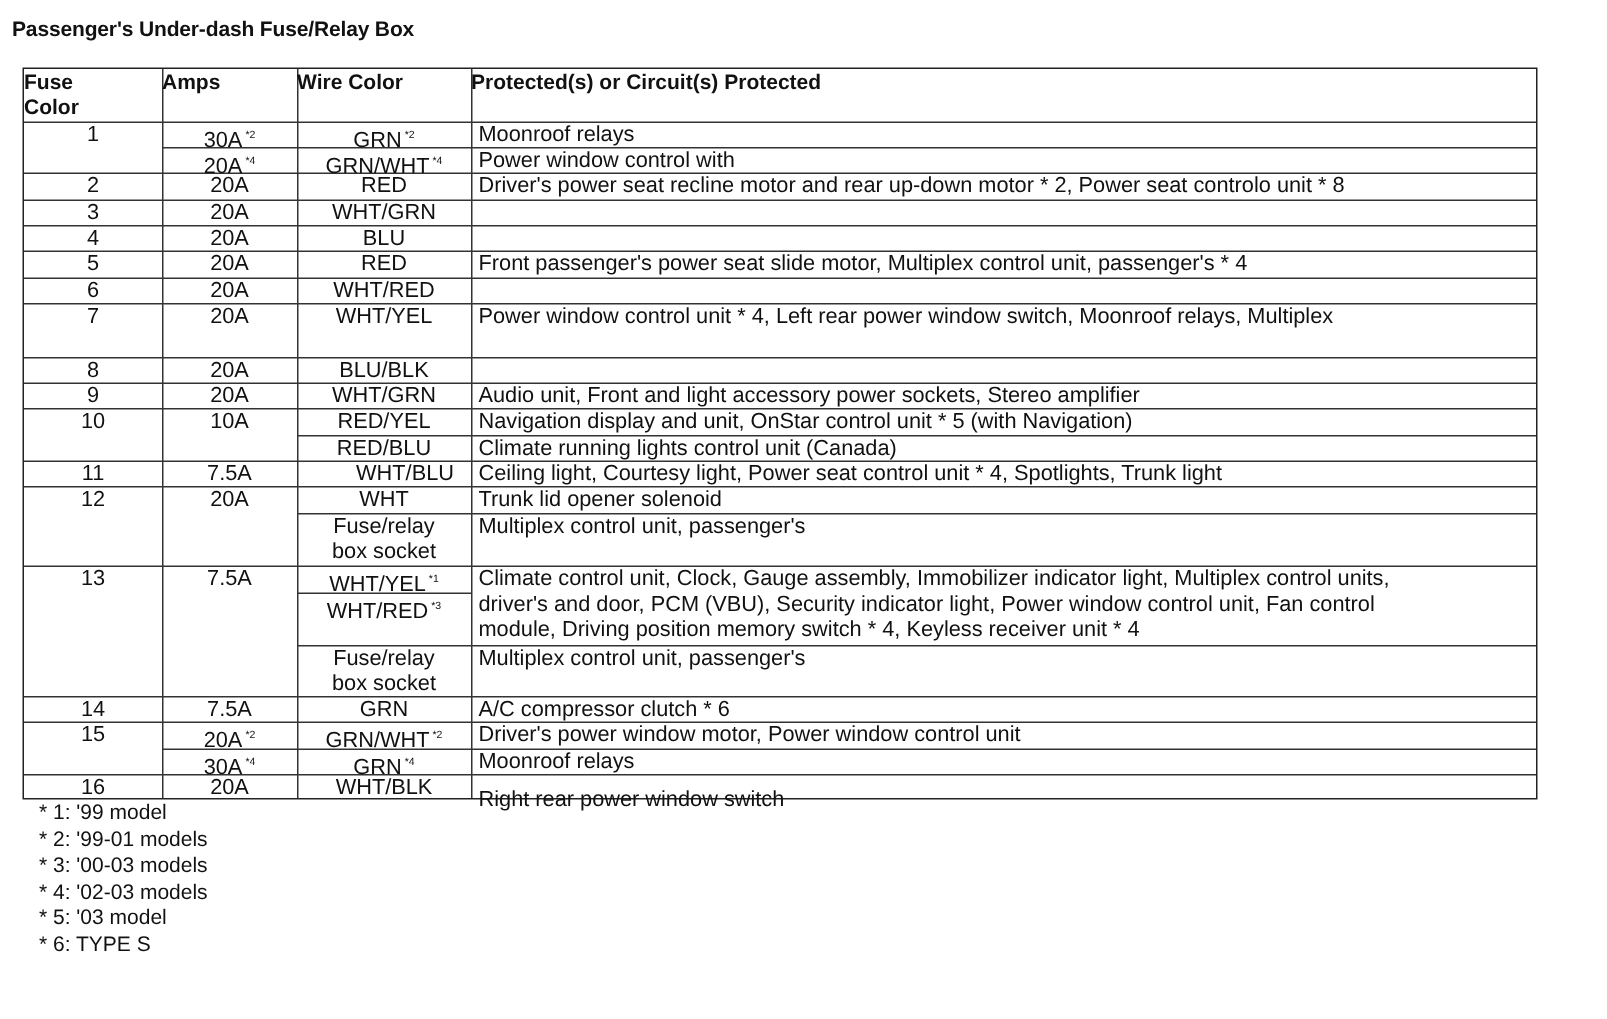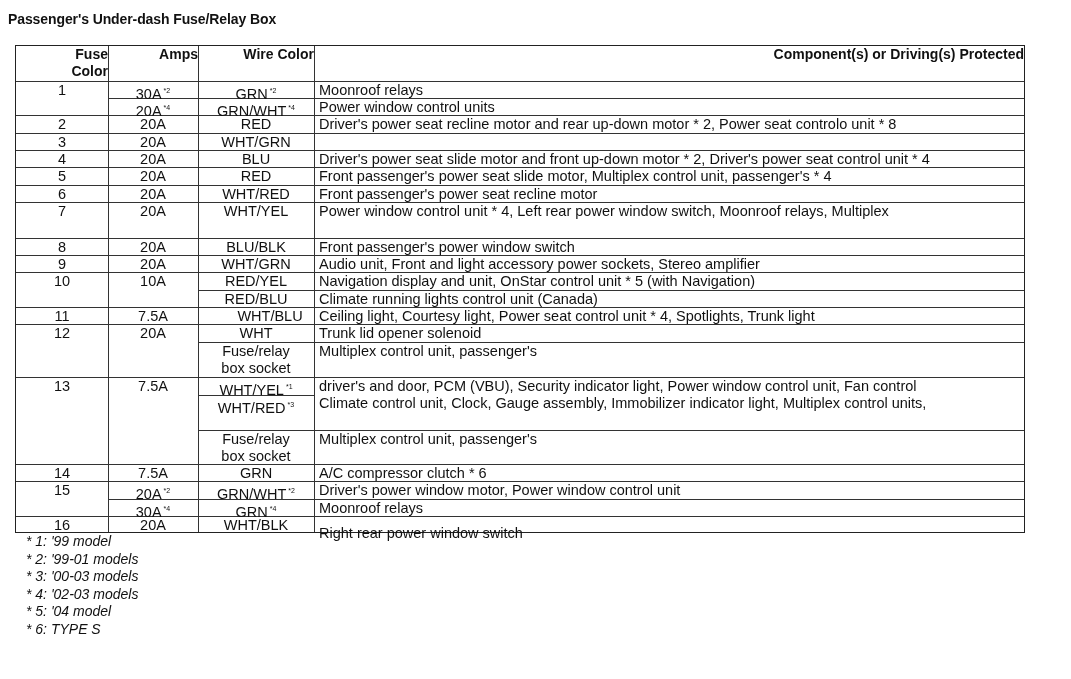--- a/index.html
+++ b/index.html
@@ -2,47 +2,47 @@
 <html><head>
 <meta charset="utf-8">
 <style>
   html, body { margin: 0; padding: 0; background: #ffffff; }
   body { width: 1071px; height: 679px; position: relative; overflow: hidden;
          font-family: "Liberation Sans", "DejaVu Sans", sans-serif; color: #111; }
   .title { position: absolute; left: 8px; top: 11px; font-size: 14px; font-weight: bold; letter-spacing: -0.1px; }
   .tbl { position: absolute; left: 15px; top: 45px; width: 1010px; height: 488px;
          border: 1.5px solid #222; box-sizing: border-box; }
   .cell { position: absolute; box-sizing: border-box; font-size: 14.5px; line-height: 17px; white-space: nowrap; }
-  .hdr { font-weight: bold; text-align: right; font-size: 14px; line-height: 17px; }
+  .hdr { font-weight: bold; text-align: left; font-size: 14px; line-height: 17px; }
   .c { text-align: center; }
   .l { text-align: left; padding-left: 5px; }
   .vline { position: absolute; top: 0; bottom: 0; width: 0; border-left: 1.2px solid #333; }
   .hline { position: absolute; height: 0; border-top: 1.2px solid #333; }
   sup { font-size: 7px; vertical-align: 6px; margin-left: 2px; }
-  .foot { position: absolute; left: 26px; top: 533px; font-size: 14px; line-height: 17.5px; font-style: italic; }
+  .foot { position: absolute; left: 26px; top: 533px; font-size: 14px; line-height: 17.5px; }
   .foot div { white-space: nowrap; }
 </style>
 </head>
 <body>
 
 <div class="title">Passenger's Under-dash Fuse/Relay Box</div>
 
 <div class="tbl">
 
   <div class="vline" style="left:92px"></div>
   <div class="vline" style="left:182px"></div>
   <div class="vline" style="left:298px"></div>
 
   <div class="cell hdr" style="left:0;width:92px;top:0">
     <div>Fuse</div>
     <div>Color</div>
   </div>
   <div class="cell hdr" style="left:92px;width:90px;top:0">Amps</div>
   <div class="cell hdr" style="left:182px;width:116px;top:0">Wire Color</div>
-  <div class="cell hdr" style="left:298px;width:710px;top:0">Component(s) or Driving(s) Protected</div>
+  <div class="cell hdr" style="left:298px;width:710px;top:0">Protected(s) or Circuit(s) Protected</div>
 
   <div class="hline" style="left:0;right:0;top:35px"></div>
   <div class="hline" style="left:92px;right:0;top:52px"></div>
   <div class="hline" style="left:0;right:0;top:69px"></div>
   <div class="hline" style="left:0;right:0;top:87px"></div>
   <div class="hline" style="left:0;right:0;top:104px"></div>
   <div class="hline" style="left:0;right:0;top:121px"></div>
   <div class="hline" style="left:0;right:0;top:139px"></div>
   <div class="hline" style="left:0;right:0;top:156px"></div>
   <div class="hline" style="left:0;right:0;top:192px"></div>
@@ -61,57 +61,54 @@
 
   <div class="hline" style="left:182px;width:116px;top:349px"></div>
 
   <div class="cell c" style="left:0;width:92px;top:36px">1</div>
   <div class="cell c" style="left:92px;width:90px;top:36px"><span>30A</span><sup>*2</sup></div>
   <div class="cell c" style="left:182px;width:116px;top:36px"><span>GRN</span><sup>*2</sup></div>
   <div class="cell l" style="left:298px;top:36px">Moonroof relays</div>
 
   <div class="cell c" style="left:92px;width:90px;top:53px"><span>20A</span><sup>*4</sup></div>
   <div class="cell c" style="left:182px;width:116px;top:53px"><span>GRN/WHT</span><sup>*4</sup></div>
-  <div class="cell l" style="left:298px;top:53px">Power window control units</div>
+  <div class="cell l" style="left:298px;top:53px">Power window control with</div>
 
   <div class="cell c" style="left:0;width:92px;top:70px">2</div>
   <div class="cell c" style="left:92px;width:90px;top:70px">20A</div>
   <div class="cell c" style="left:182px;width:116px;top:70px">RED</div>
   <div class="cell l" style="left:298px;top:70px">Driver's power seat recline motor and rear up-down motor * 2, Power seat controlo unit * 8</div>
 
   <div class="cell c" style="left:0;width:92px;top:88px">3</div>
   <div class="cell c" style="left:92px;width:90px;top:88px">20A</div>
   <div class="cell c" style="left:182px;width:116px;top:88px">WHT/GRN</div>
 
   <div class="cell c" style="left:0;width:92px;top:105px">4</div>
   <div class="cell c" style="left:92px;width:90px;top:105px">20A</div>
   <div class="cell c" style="left:182px;width:116px;top:105px">BLU</div>
-  <div class="cell l" style="left:298px;top:105px">Driver's power seat slide motor and front up-down motor * 2, Driver's power seat control unit * 4</div>
 
   <div class="cell c" style="left:0;width:92px;top:122px">5</div>
   <div class="cell c" style="left:92px;width:90px;top:122px">20A</div>
   <div class="cell c" style="left:182px;width:116px;top:122px">RED</div>
   <div class="cell l" style="left:298px;top:122px">Front passenger's power seat slide motor, Multiplex control unit, passenger's * 4</div>
 
   <div class="cell c" style="left:0;width:92px;top:140px">6</div>
   <div class="cell c" style="left:92px;width:90px;top:140px">20A</div>
   <div class="cell c" style="left:182px;width:116px;top:140px">WHT/RED</div>
-  <div class="cell l" style="left:298px;top:140px">Front passenger's power seat recline motor</div>
 
   <div class="cell c" style="left:0;width:92px;top:157px">7</div>
   <div class="cell c" style="left:92px;width:90px;top:157px">20A</div>
   <div class="cell c" style="left:182px;width:116px;top:157px">WHT/YEL</div>
   <div class="cell l" style="left:298px;top:157px">
     <div>Power window control unit * 4, Left rear power window switch, Moonroof relays, Multiplex</div>
   </div>
 
   <div class="cell c" style="left:0;width:92px;top:193px">8</div>
   <div class="cell c" style="left:92px;width:90px;top:193px">20A</div>
   <div class="cell c" style="left:182px;width:116px;top:193px">BLU/BLK</div>
-  <div class="cell l" style="left:298px;top:193px">Front passenger's power window switch</div>
 
   <div class="cell c" style="left:0;width:92px;top:210px">9</div>
   <div class="cell c" style="left:92px;width:90px;top:210px">20A</div>
   <div class="cell c" style="left:182px;width:116px;top:210px">WHT/GRN</div>
   <div class="cell l" style="left:298px;top:210px">Audio unit, Front and light accessory power sockets, Stereo amplifier</div>
 
   <div class="cell c" style="left:0;width:92px;top:227px">10</div>
   <div class="cell c" style="left:92px;width:90px;top:227px">10A</div>
   <div class="cell c" style="left:182px;width:116px;top:227px">RED/YEL</div>
   <div class="cell l" style="left:298px;top:227px">Navigation display and unit, OnStar control unit * 5 (with Navigation)</div>
@@ -133,22 +130,23 @@
     <div>Fuse/relay</div>
     <div>box socket</div>
   </div>
   <div class="cell l" style="left:298px;top:297px">Multiplex control unit, passenger's</div>
 
   <div class="cell c" style="left:0;width:92px;top:332px">13</div>
   <div class="cell c" style="left:92px;width:90px;top:332px">7.5A</div>
   <div class="cell c" style="left:182px;width:116px;top:332px"><span>WHT/YEL</span><sup>*1</sup></div>
   <div class="cell c" style="left:182px;width:116px;top:350px"><span>WHT/RED</span><sup>*3</sup></div>
   <div class="cell l" style="left:298px;top:332px">
+    <div>Climate control unit, Clock, Gauge assembly, Immobilizer indicator light, Multiplex control units,</div>
     <div>driver's and door, PCM (VBU), Security indicator light, Power window control unit, Fan control</div>
-    <div>Climate control unit, Clock, Gauge assembly, Immobilizer indicator light, Multiplex control units,</div>
+    <div>module, Driving position memory switch * 4, Keyless receiver unit * 4</div>
   </div>
 
   <div class="cell c" style="left:182px;width:116px;top:385px">
     <div>Fuse/relay</div>
     <div>box socket</div>
   </div>
   <div class="cell l" style="left:298px;top:385px">Multiplex control unit, passenger's</div>
 
   <div class="cell c" style="left:0;width:92px;top:419px">14</div>
   <div class="cell c" style="left:92px;width:90px;top:419px">7.5A</div>
@@ -168,15 +166,15 @@
   <div class="cell c" style="left:92px;width:90px;top:471px">20A</div>
   <div class="cell c" style="left:182px;width:116px;top:471px">WHT/BLK</div>
   <div class="cell l" style="left:298px;top:479px">Right rear power window switch</div>
 </div>
 
 <div class="foot">
   <div>* 1: '99 model</div>
   <div>* 2: '99-01 models</div>
   <div>* 3: '00-03 models</div>
   <div>* 4: '02-03 models</div>
-  <div>* 5: '04 model</div>
+  <div>* 5: '03 model</div>
   <div>* 6: TYPE S</div>
 </div>
 
 </body></html>

